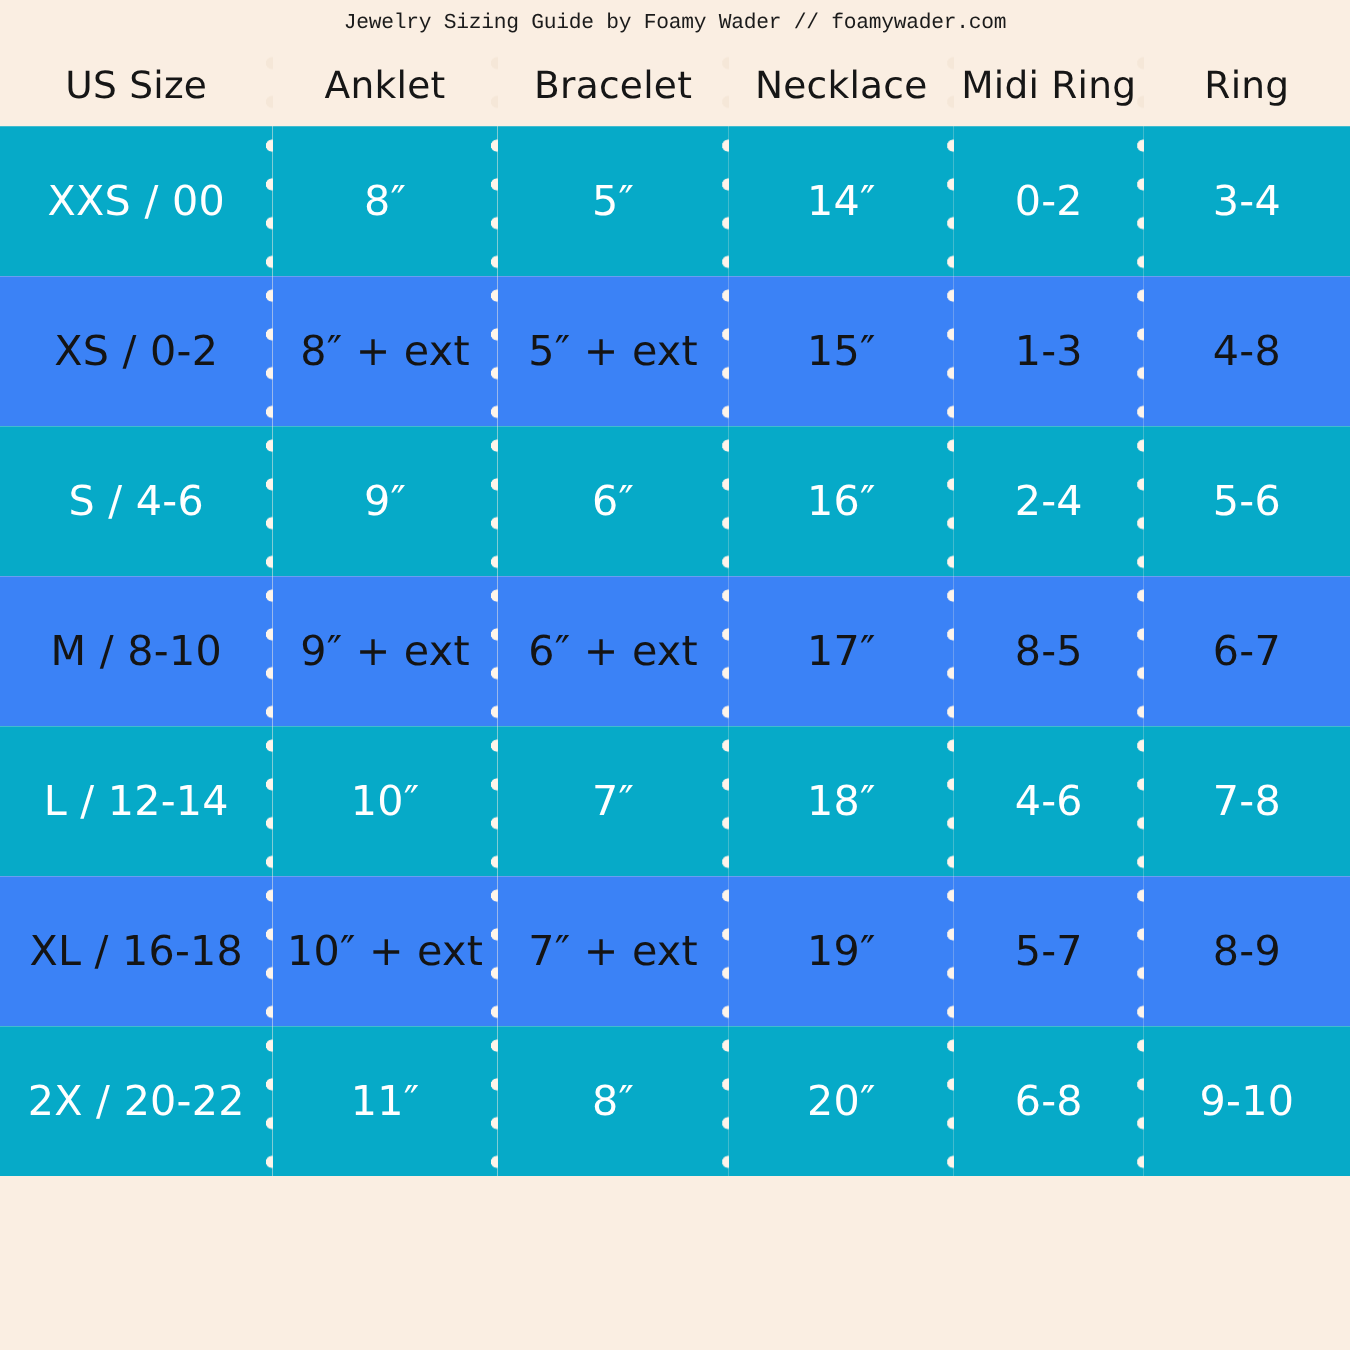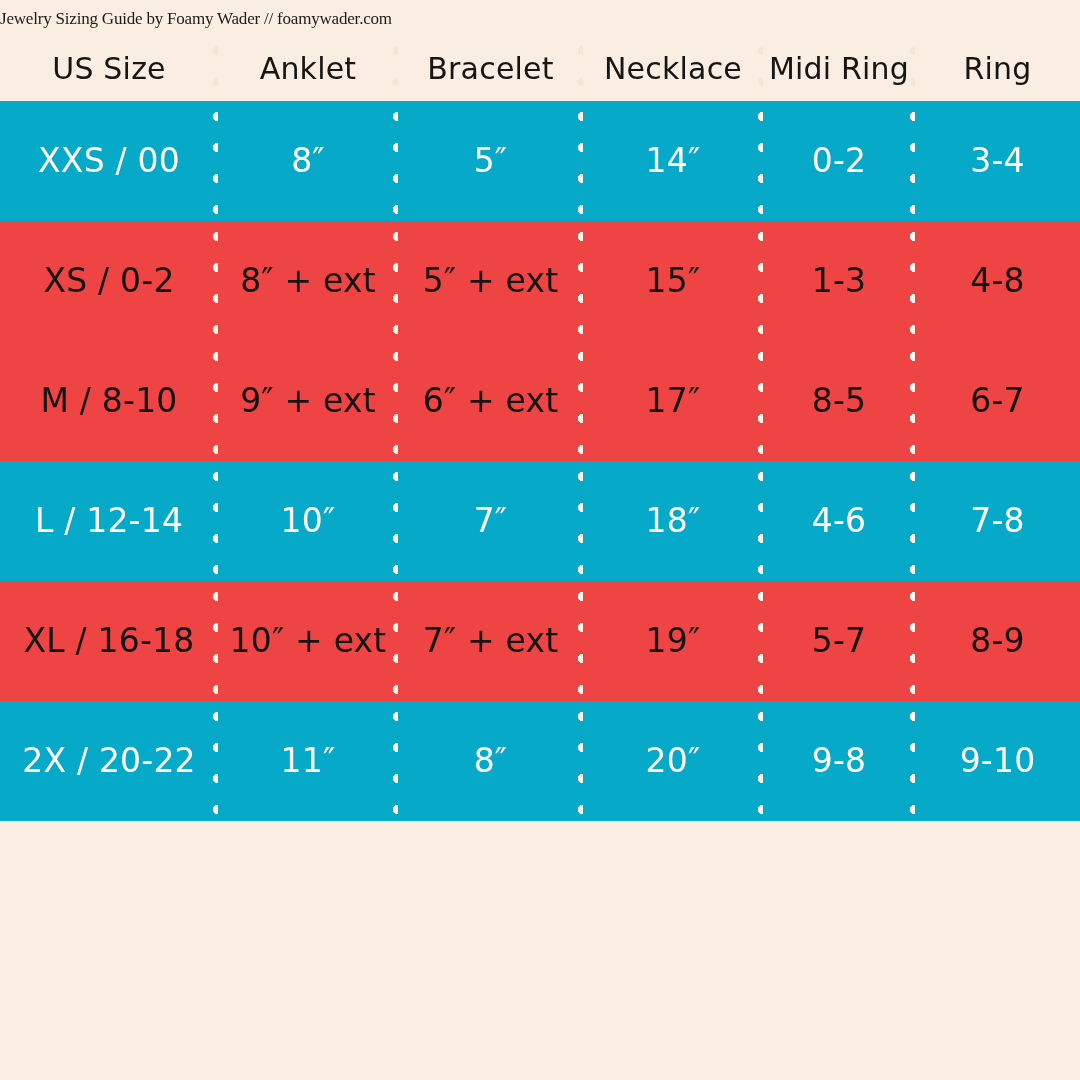--- a/index.html
+++ b/index.html
@@ -16,23 +16,24 @@
 
   .page {
     position: relative;
     width: 1080px;
     height: 1080px;
     background: #faeee2;
     box-sizing: border-box;
   }
 
   .credit {
+    text-align: center;
     font-size: 17px;
     color: #1b1b1b;
-    font-family: Liberation Serif, serif;
+    font-family: Liberation Mono, monospace;
     letter-spacing: -0.2px;
     padding-top: 9px;
     height: 26px;
     line-height: 20px;
     white-space: nowrap;
   }
 
   table.size-table {
     width: 1080px;
     border-collapse: collapse;
@@ -68,21 +69,21 @@
     position: relative;
     letter-spacing: 0.2px;
   }
 
   tbody tr.alt td {
     background: #06aac8;
     color: #ffffff;
   }
 
   tbody tr.plain td {
-    background: #ef4444;
+    background: #3b82f6;
     color: #141414;
   }
 
   
   td.sep::after,
   th.sep::after {
     content: "";
     position: absolute;
     top: 0;
     bottom: 0;
@@ -169,20 +170,40 @@
           <td class="sep">
             <span class="cell-text">15″</span>
           </td>
           <td class="sep">
             <span class="cell-text">1-3</span>
           </td>
           <td>
             <span class="cell-text">4-8</span>
           </td>
         </tr>
+        <tr class="alt">
+          <td class="sep">
+            <span class="cell-text">S / 4-6</span>
+          </td>
+          <td class="sep">
+            <span class="cell-text">9″</span>
+          </td>
+          <td class="sep">
+            <span class="cell-text">6″</span>
+          </td>
+          <td class="sep">
+            <span class="cell-text">16″</span>
+          </td>
+          <td class="sep">
+            <span class="cell-text">2-4</span>
+          </td>
+          <td>
+            <span class="cell-text">5-6</span>
+          </td>
+        </tr>
         <tr class="plain">
           <td class="sep">
             <span class="cell-text">M / 8-10</span>
           </td>
           <td class="sep">
             <span class="cell-text">9″ + ext</span>
           </td>
           <td class="sep">
             <span class="cell-text">6″ + ext</span>
           </td>
@@ -243,21 +264,21 @@
           <td class="sep">
             <span class="cell-text">11″</span>
           </td>
           <td class="sep">
             <span class="cell-text">8″</span>
           </td>
           <td class="sep">
             <span class="cell-text">20″</span>
           </td>
           <td class="sep">
-            <span class="cell-text">9-8</span>
+            <span class="cell-text">6-8</span>
           </td>
           <td>
             <span class="cell-text">9-10</span>
           </td>
         </tr>
       </tbody>
   </table>
 
 </div>
 

